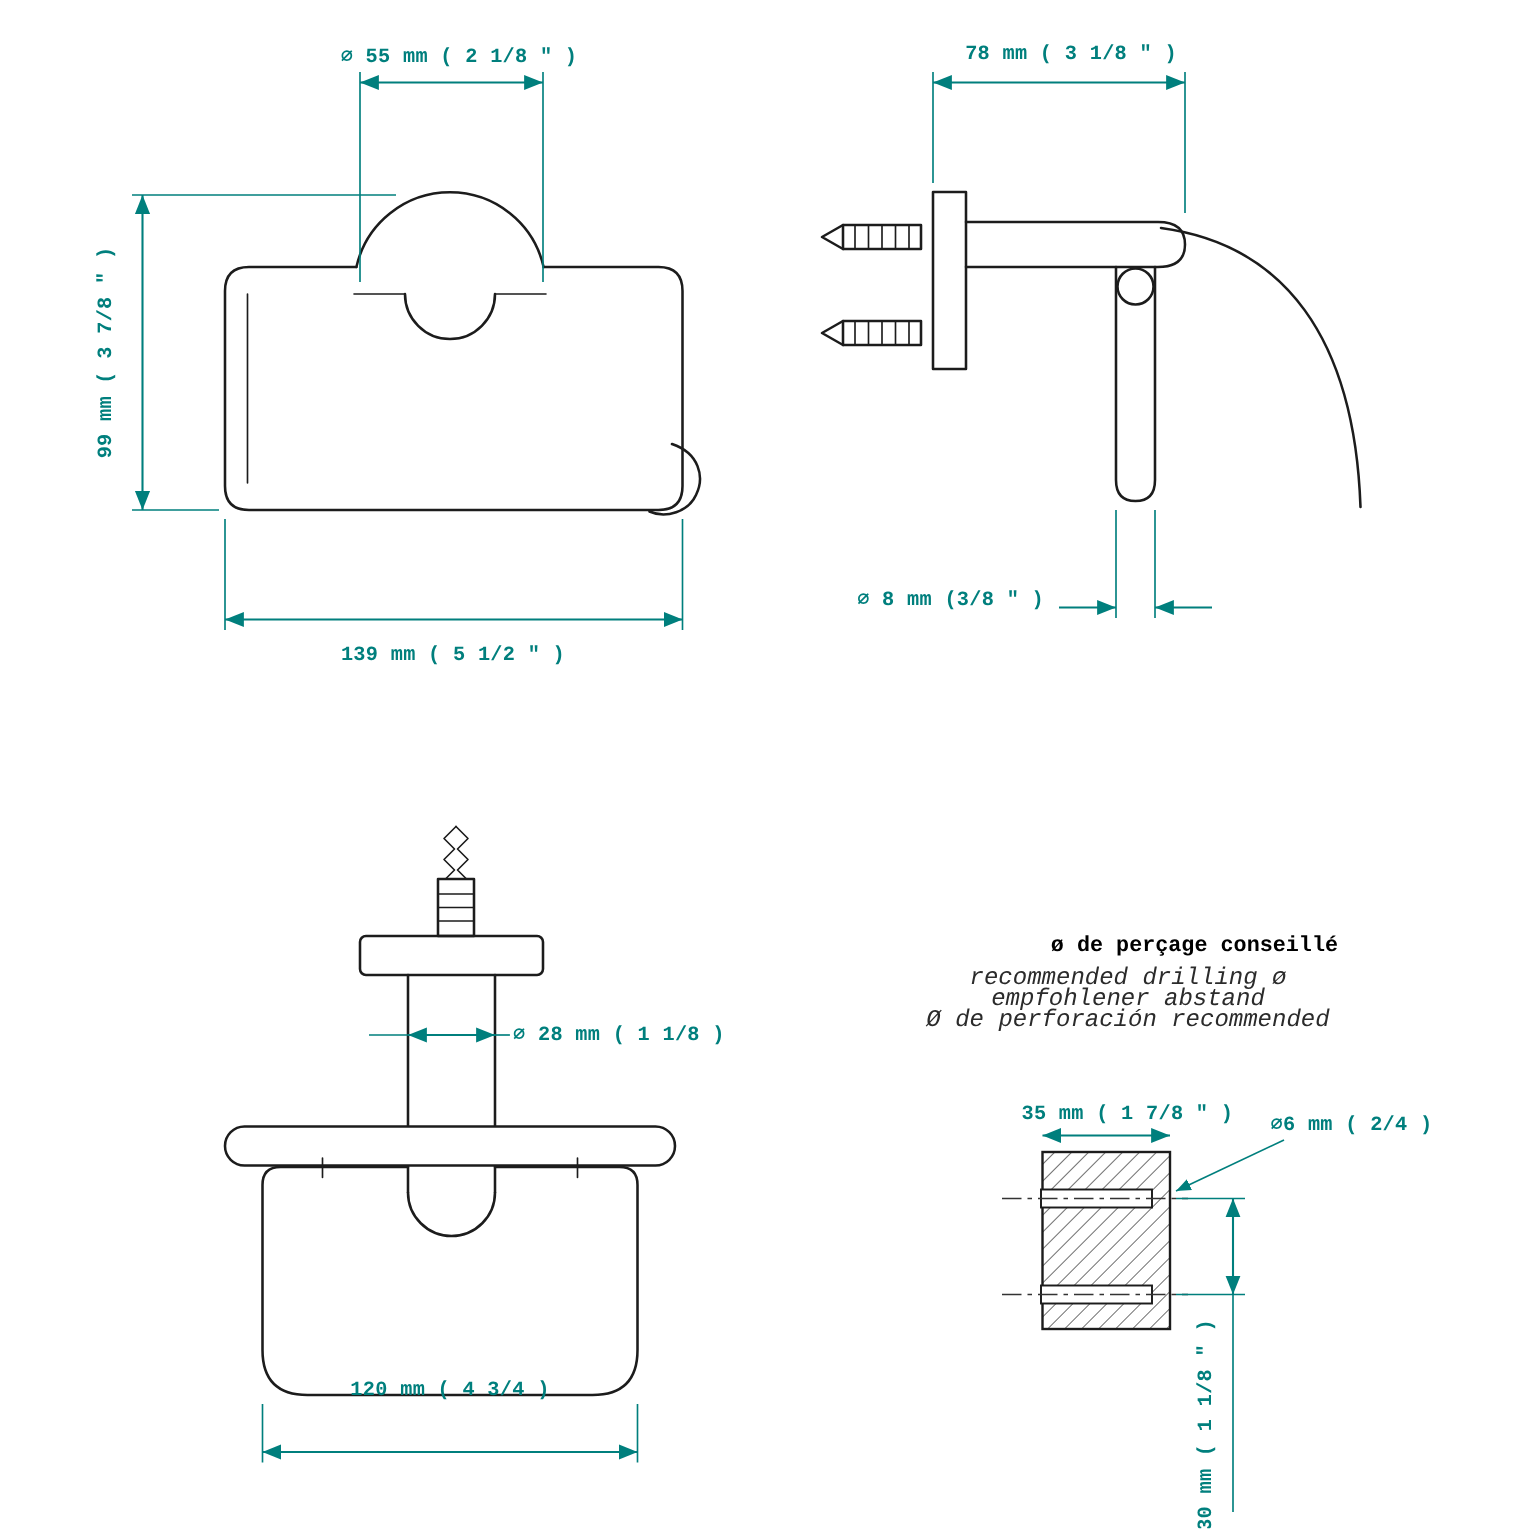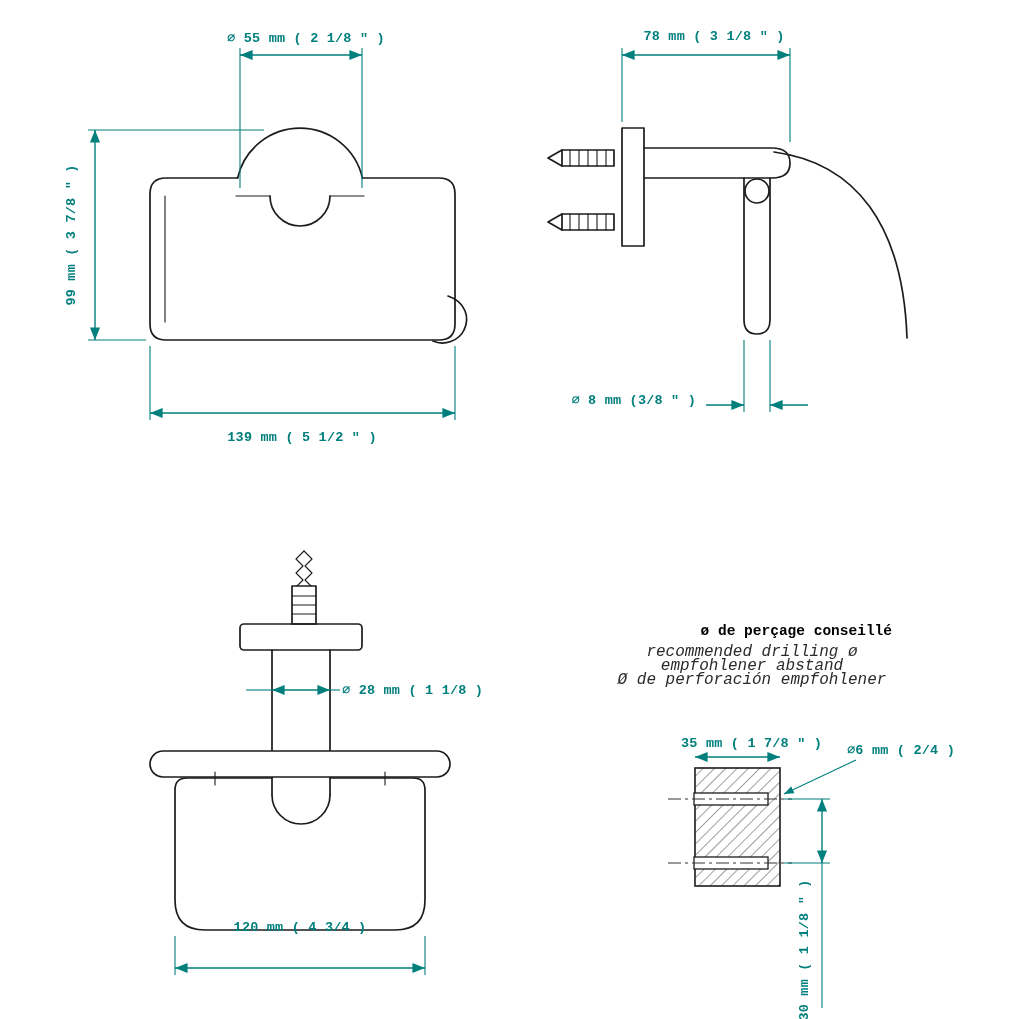--- a/index.html
+++ b/index.html
@@ -147,21 +147,21 @@
 
   <div class="label right" style="left:500px; top:391px; width:196px;">⌀ 8 mm (3/8 " )</div>
 
   <div class="label left" style="left:342px; top:681px; width:220px;">⌀ 28 mm ( 1 1/8 )</div>
 
   <div class="label center" style="left:200px; top:920px; width:200px;">120 mm ( 4 3/4 )</div>
 
   <div class="black-title" style="left:612px; top:623px; width:280px;">ø de perçage conseillé</div>
   <div class="italic-sub" style="left:612px; top:643px; width:280px;">recommended drilling ø</div>
   <div class="italic-sub" style="left:612px; top:657px; width:280px;">empfohlener abstand</div>
-  <div class="italic-sub" style="left:612px; top:671px; width:280px;">Ø de perforación empfohlener</div>
+  <div class="italic-sub" style="left:612px; top:671px; width:280px;">Ø de perforación recommended</div>
 
   <div class="label left" style="left:681px; top:736px; width:160px;">35 mm ( 1 7/8 " )</div>
 
   <div class="label left" style="left:847px; top:741px; width:160px;">⌀6 mm ( 2/4 )</div>
 
   <div class="label center rot" style="left:706px; top:941px; width:200px; height:18px;">30 mm ( 1 1/8 " )</div>
 
 </div>
 
 </body></html>

